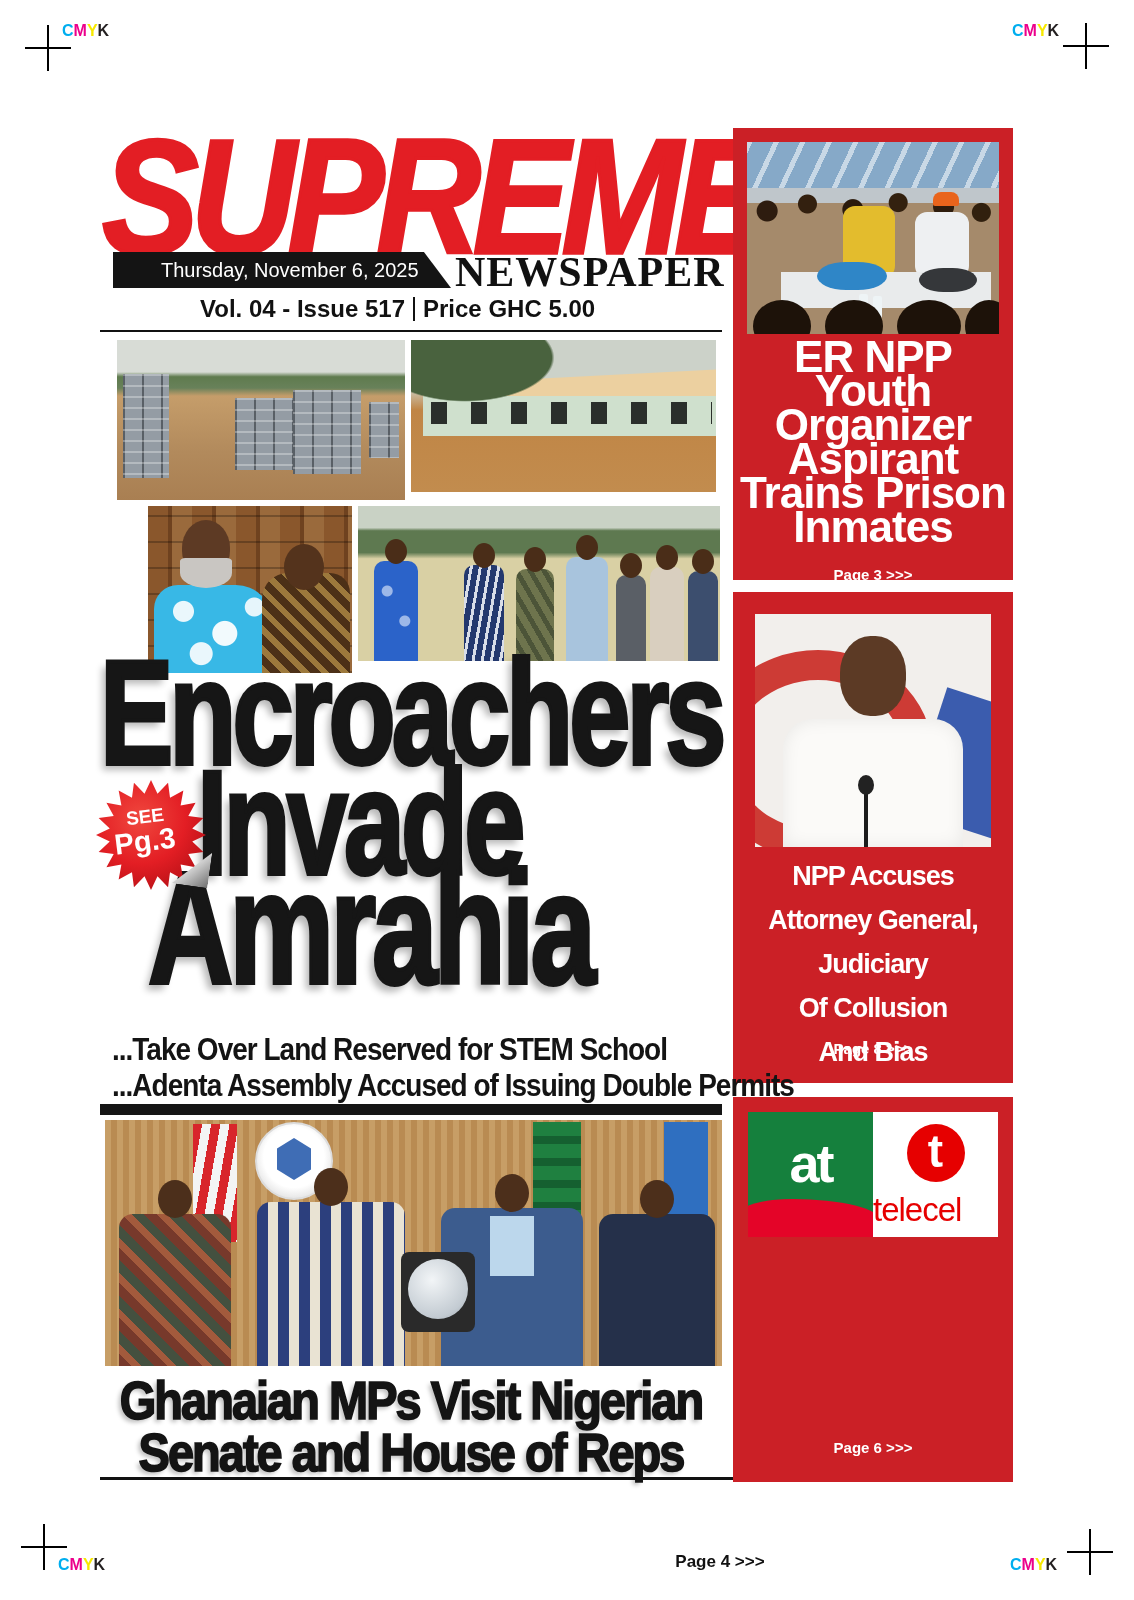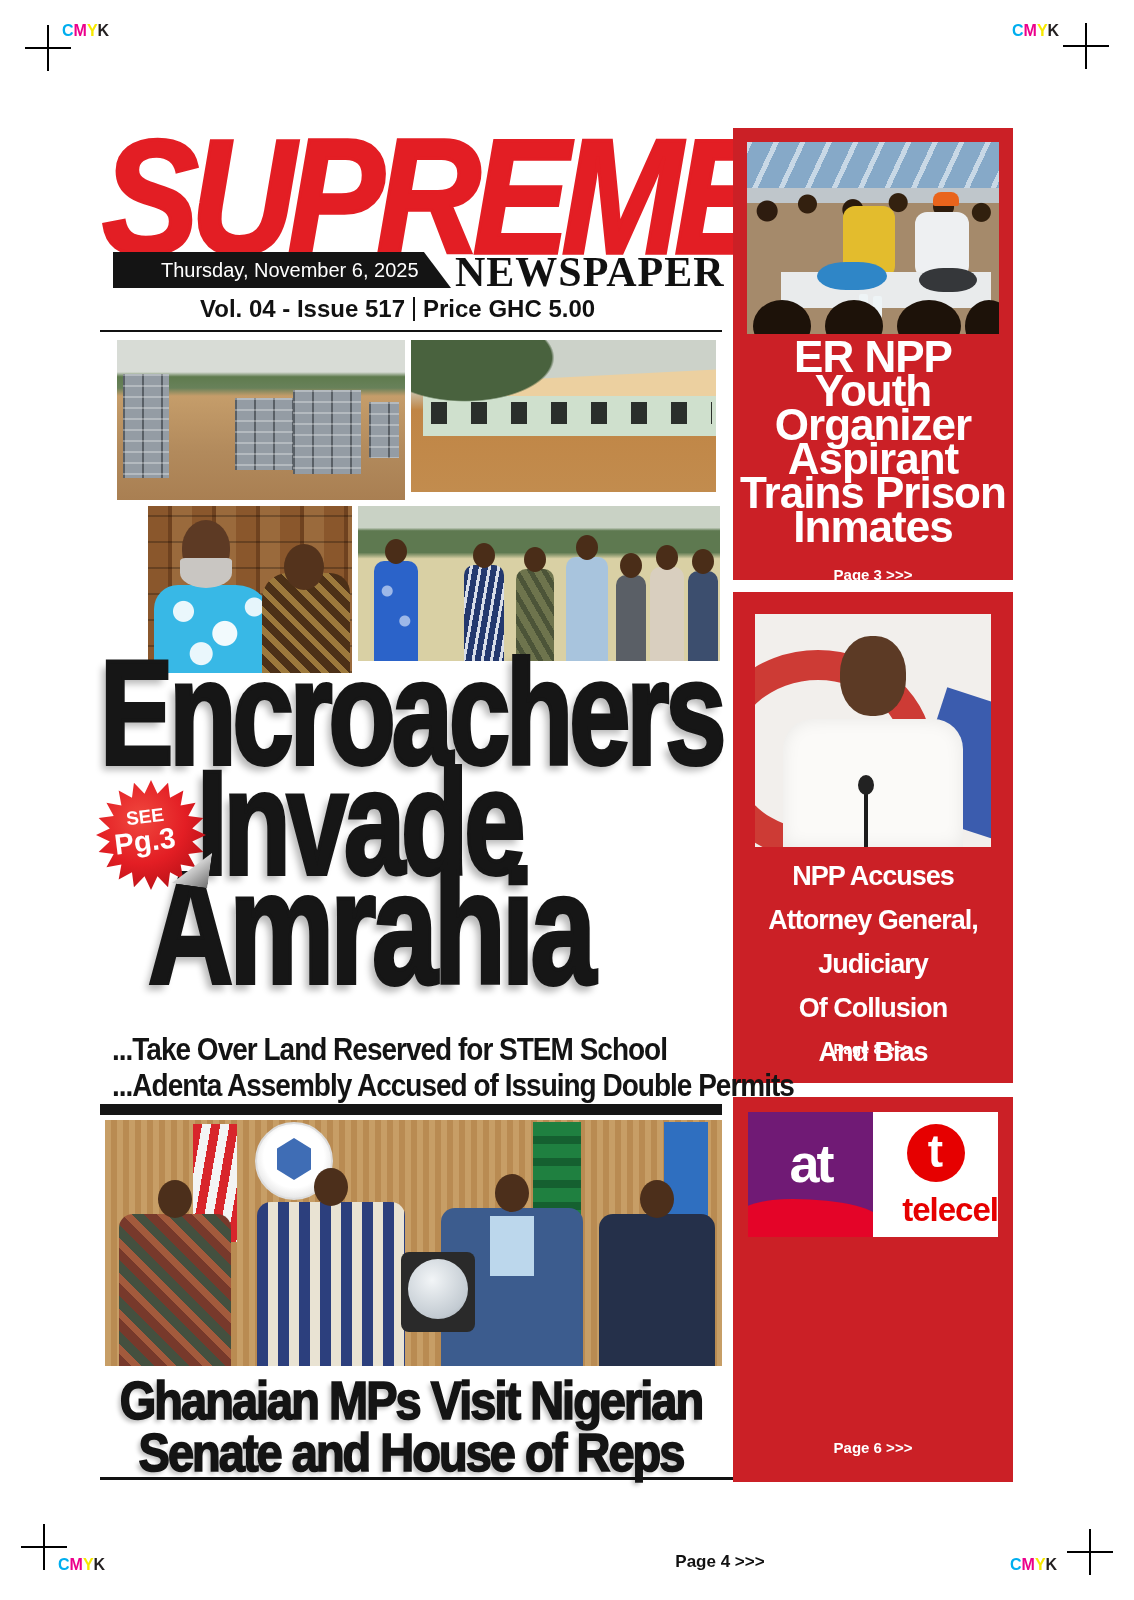--- a/index.html
+++ b/index.html
@@ -172,29 +172,29 @@
   .phl{position:absolute;left:4px;right:4px;font-weight:bold;letter-spacing:-1px;white-space:pre-line}
   .p1 .phl{top:212px;font-size:44px;line-height:34px}
   .p2 .phl{top:262px;font-size:27px;line-height:44px}
   .p3 .phl{top:152px;font-size:26px;line-height:30px}
   .kicker{position:absolute;left:4px;right:4px;top:386px;font-weight:bold;font-size:20px;line-height:23px;white-space:pre-line}
   .pageref{position:absolute;left:0;right:0;font-weight:bold;font-size:15px}
   .p1 .pageref{top:438px}.p2 .pageref{top:448px}.p3 .pageref{top:342px}
 
   
   .logos{position:absolute;left:15px;top:15px;width:250px;height:125px;background:#fff}
-  .logo-at{position:absolute;left:0;top:0;width:125px;height:125px;background:#701a75;overflow:hidden}
+  .logo-at{position:absolute;left:0;top:0;width:125px;height:125px;background:#15803d;overflow:hidden}
   .at-text{position:absolute;top:20px;left:0;right:0;text-align:center;color:#fff;font-size:54px;
     font-weight:bold;letter-spacing:-3px}
   .at-wave{position:absolute;bottom:-4px;left:-8px;right:-8px;height:42px;background:#e40428;
     border-radius:60% 100% 0 0/55% 85% 0 0}
   .logo-telecel{position:absolute;right:0;top:0;width:125px;height:125px;background:#fff}
   .tc-circle{position:absolute;left:50%;top:12px;transform:translateX(-50%);width:58px;height:58px;
     border-radius:50%;background:#e60000;color:#fff;font-size:46px;font-weight:bold;line-height:54px;text-align:center}
-  .tc-text{position:absolute;bottom:8px;left:0;right:0;text-align:right;color:#e60000;font-weight:bold;
+  .tc-text{position:absolute;bottom:8px;left:0;right:0;text-align:left;color:#e60000;font-weight:normal;
     font-size:33px;letter-spacing:-1px}
 </style>
 </head>
 <body>
 
 <div class="reg reg-tl"></div>
 <div class="reg reg-tr"></div>
 <div class="reg reg-bl"></div>
 <div class="reg reg-br"></div>
 <div class="cmyk cmyk-tl"><span class="c">C</span><span class="m">M</span><span class="y">Y</span><span class="k">K</span></div>

